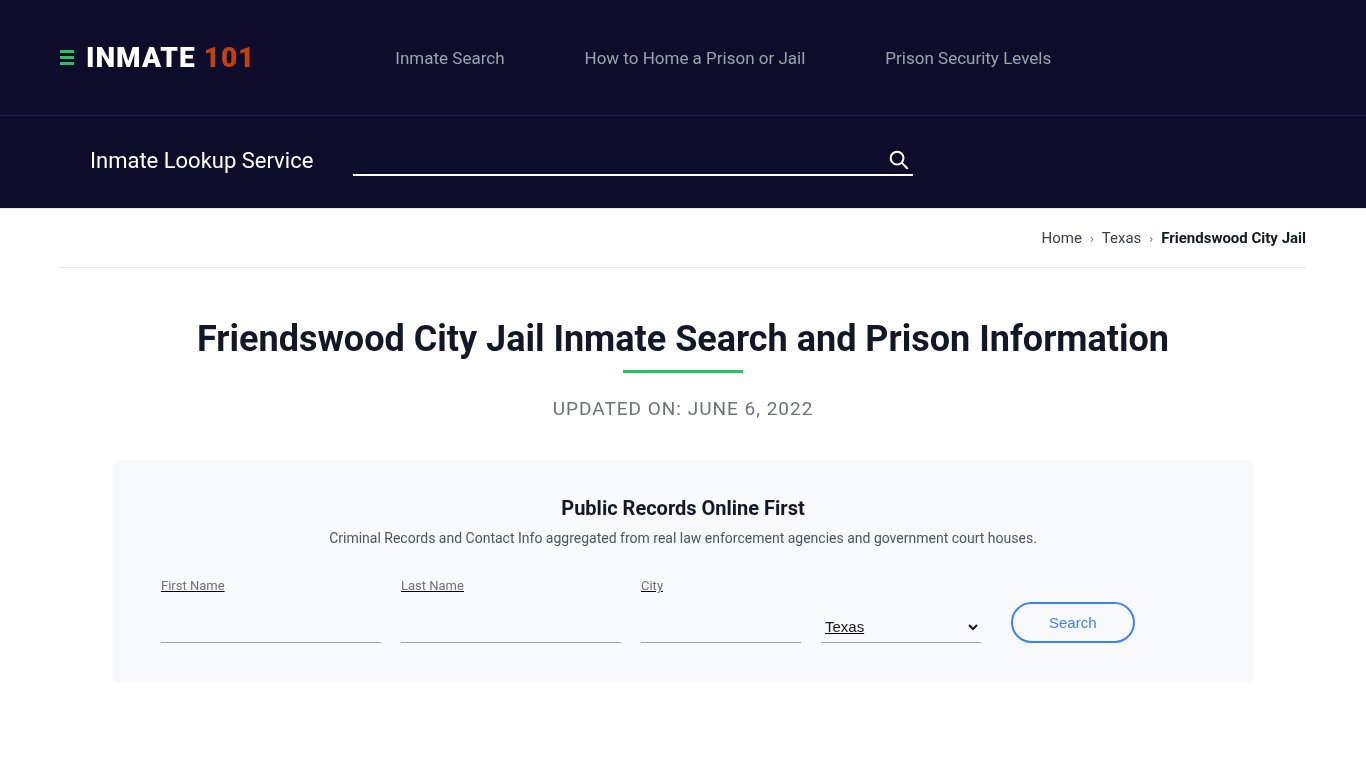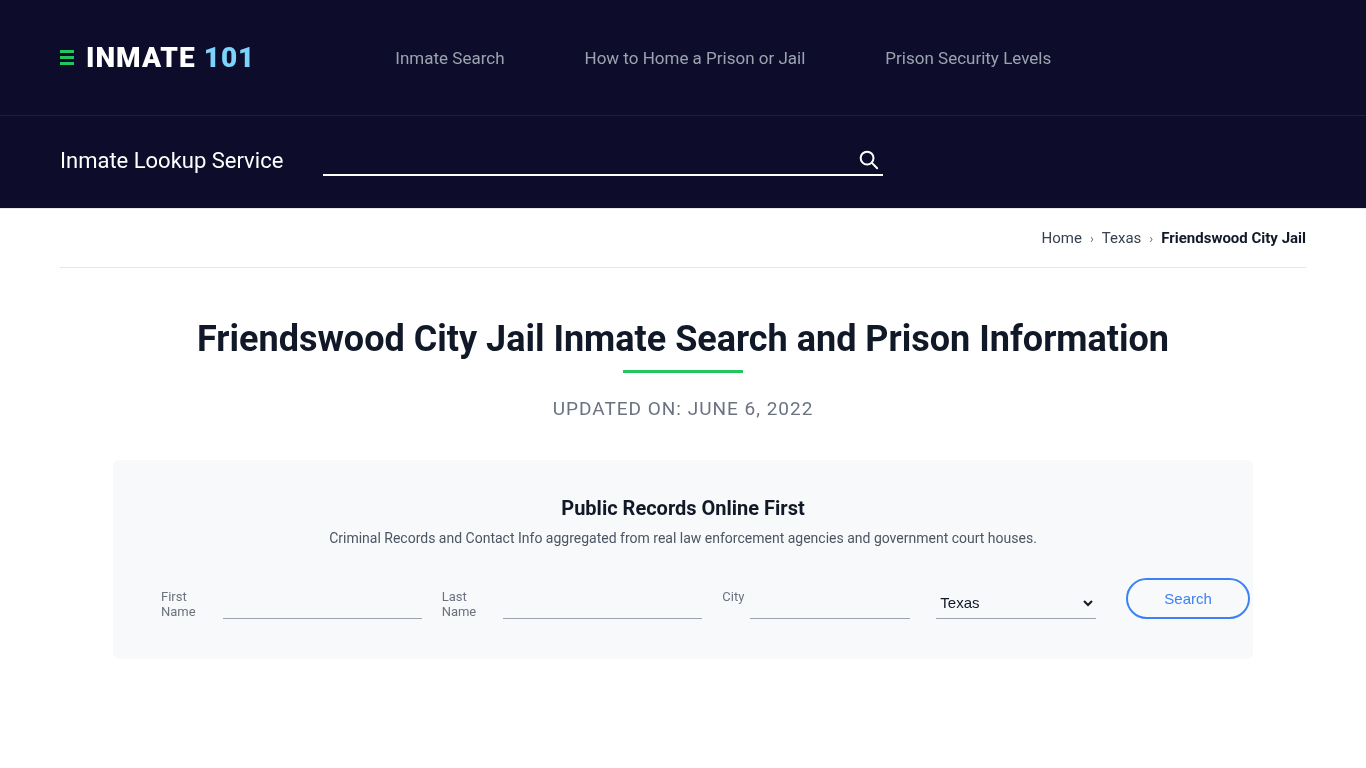--- a/index.html
+++ b/index.html
@@ -49,42 +49,42 @@
     .logo-text {
       font-size: 28px;
       font-weight: 900;
       color: #fff;
       letter-spacing: 1px;
       text-transform: uppercase;
     }
 
     .logo-text em {
       font-style: normal;
-      color: #7dd3fc;
+      color: #c2410c;
     }
 
     .nav-links {
       display: flex;
       gap: 80px;
       list-style: none;
       margin-left: 60px;
     }
 
     .nav-links a {
       color: #9ca3af;
       text-decoration: none;
       font-size: 17px;
       font-weight: 400;
     }
 
     
     .search-section {
       background-color: #0d0d2b;
       border-top: 1px solid #1e1e4a;
-      padding: 28px 60px 32px;
+      padding: 28px 90px 32px;
       display: flex;
       align-items: center;
       gap: 40px;
     }
 
     .search-section-title {
       color: #fff;
       font-size: 22px;
       font-weight: 400;
       white-space: nowrap;
@@ -213,21 +213,23 @@
     }
 
     .records-form {
       display: flex;
       align-items: flex-end;
       gap: 20px;
     }
 
     .form-field {
       display: flex;
-      gap: 6px;
+      flex-direction: column;
+      gap: 20px;
+      text-decoration: underline;
     }
 
     .form-field label {
       font-size: 13px;
       color: #6b7280;
       font-weight: 400;
     }
 
     .form-field input,
     .form-field select {

